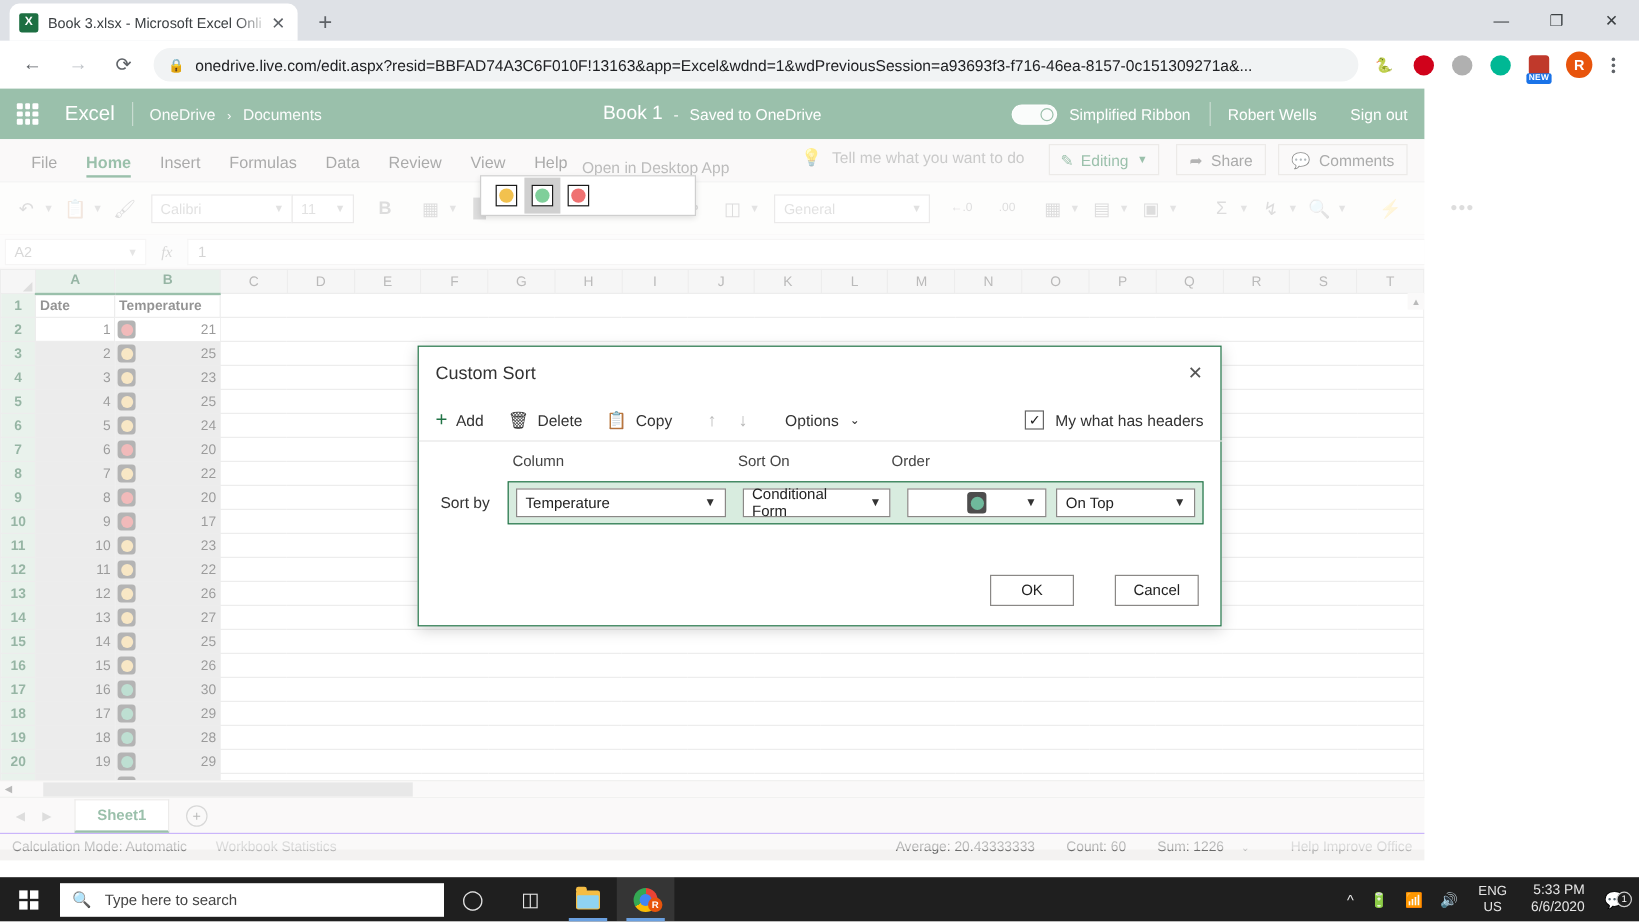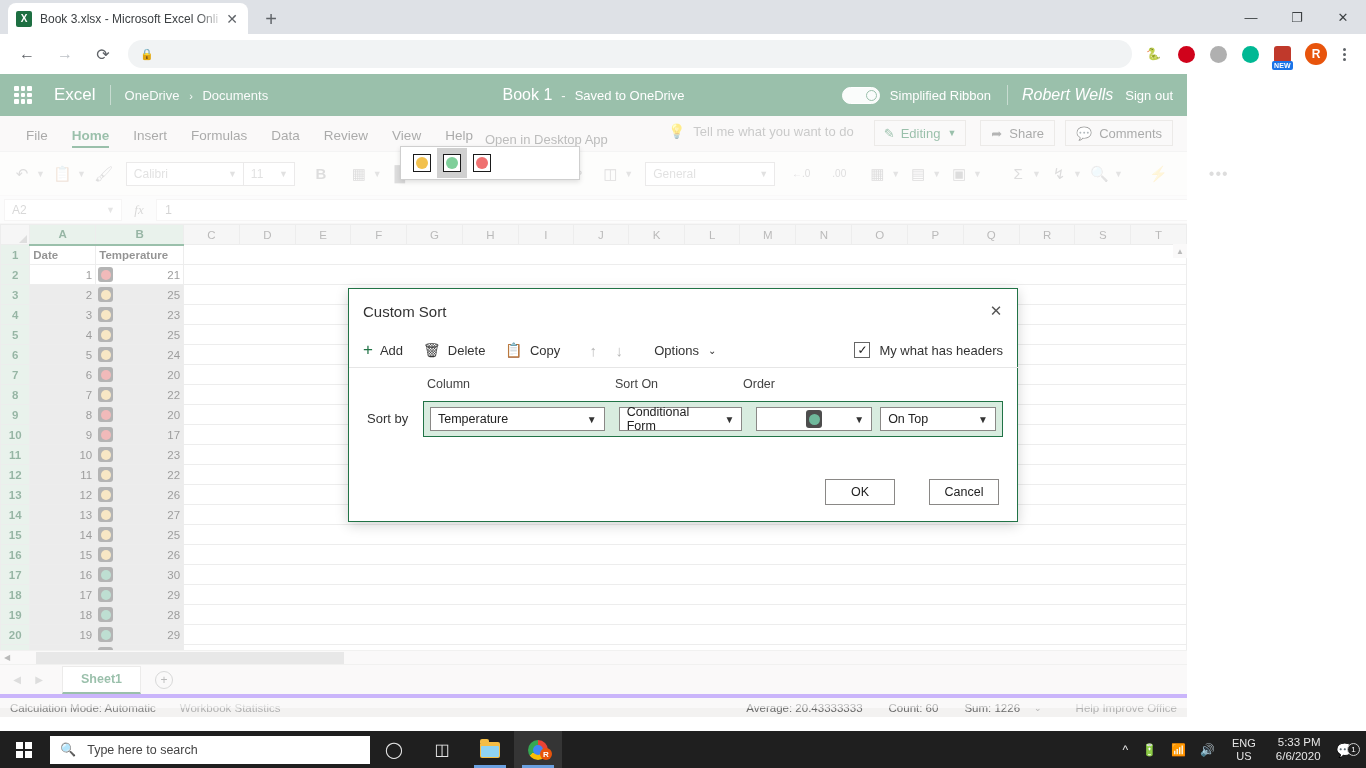--- a/index.html
+++ b/index.html
@@ -98,21 +98,21 @@
   .doc-saved { font-size: 13px; }
   .hdr-right { margin-left: auto; display: flex; align-items: center; z-index: 2; }
   .toggle {
     width: 38px; height: 17px; border-radius: 9px; border: 1px solid #fff;
     background: rgba(255,255,255,0.95); position: relative; margin-right: 10px;
   }
   .toggle i { position:absolute; right:2px; top:2px; width:11px; height:11px; border-radius:50%;
               border: 1.5px solid #217346; background: transparent; display:block;}
   .hdr-label { font-size: 13px; margin-right: 16px; }
   .hdr-right .hdr-sep { margin: 0 14px 0 0; }
-  .hdr-user { font-size: 16px; margin-right: 12px; font-style: italic; }
+  .hdr-user { font-size: 13px; margin-right: 28px; }
   .hdr-signout { font-size: 13px; }
 
   .ribbon-tabs {
     height: 36px; background: #f3f2f1; display: flex; align-items: flex-end;
     padding-left: 14px; border-bottom: 1px solid #e6e6e6; position: relative;
   }
   .rtab {
     font-size: 13.5px; color: #444; padding: 0 12px 9px 12px; position: relative; line-height: 1;
   }
   .rtab.active { color: #217346; font-weight: bold; }
@@ -221,21 +221,21 @@
     margin-left: 12px; height: 28px; padding: 0 18px; background:#fff; border:1px solid #d6d3d1;
     border-bottom: 2.5px solid #217346; display:flex; align-items:center; font-size:12.5px;
     color:#217346; font-weight:bold;
   }
   .sheet-add {
     margin-left: 14px; width: 18px; height: 18px; border-radius:50%; border:1px solid #a9a9a9;
     color:#666; display:flex; align-items:center; justify-content:center; font-size: 12px;
   }
   .status-bar {
     height: 23px; background:#f3f2f1; display:flex; align-items:center; font-size: 11.5px;
-    color:#808080; padding: 0 10px; border-top:4px solid #8b5cf6;
+    color:#808080; padding: 0 10px; border-top:1px solid #8b5cf6;
   }
   .sb-item { margin-right: 24px; }
   .sb-item.dim { color: #b0b0b0; }
   .sb-spacer { margin-left: auto; }
   .sb-stat { margin-left: 26px; color: #696969; }
   .sb-chev { margin-left: 14px; font-size: 9px; color:#b5b5b5; }
   .sb-help { margin-left: 34px; color:#b0b0b0; }
 
   
   .modal-dim {
@@ -389,20 +389,21 @@
       <div class="win-btn close">✕</div>
     </div>
   </div>
 
   <div class="browser-toolbar">
     <div class="nav-btn">←</div>
     <div class="nav-btn disabled">→</div>
     <div class="nav-btn">⟳</div>
     <div class="omnibox">
       <span class="lock">🔒</span>
+      <span class="url">onedrive.live.com/edit.aspx?resid=BBFAD74A3C6F010F!13163&amp;app=Excel&amp;wdnd=1&amp;wdPreviousSession=a93693f3-f716-46ea-8157-0c151309271a&amp;...</span>
       <span class="star"></span>
     </div>
     <div class="ext-icons">
       <div class="ext">
           <span style="font-size:12px;">🐍</span>
         </div>
       <div class="ext">
           <span class="circ" style="background:#d0021b;"></span>
         </div>
       <div class="ext">

